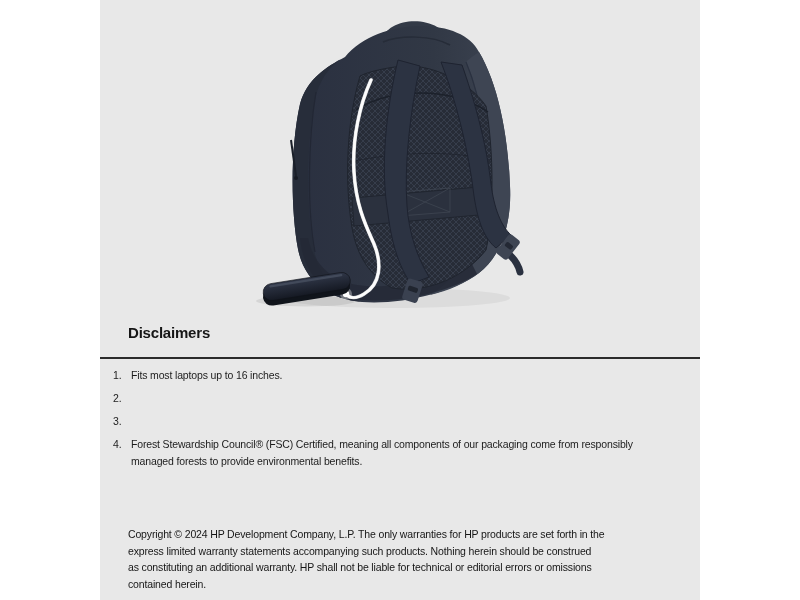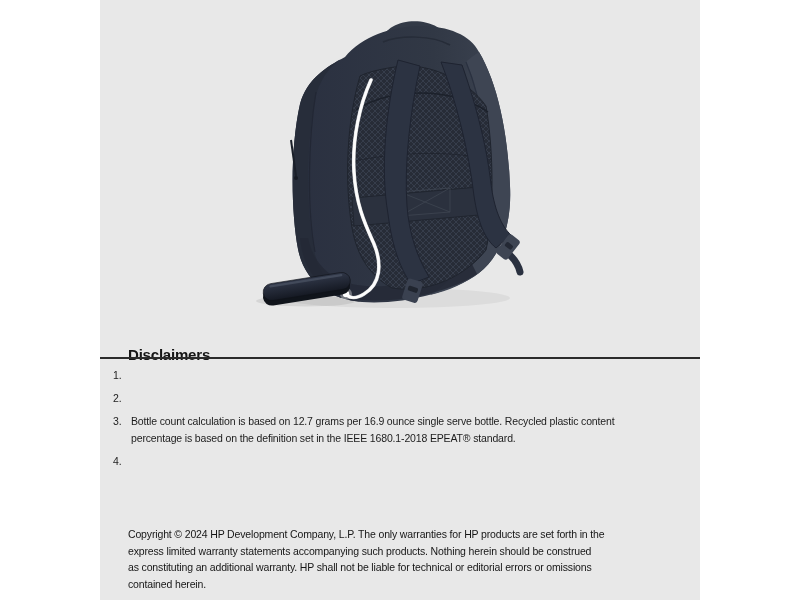--- a/index.html
+++ b/index.html
@@ -8,21 +8,21 @@
     background:#ffffff;
     font-family:"Liberation Sans", sans-serif;
     color:#1b1b1b;
   }
   .panel {
     position:absolute; left:100px; top:0; width:600px; height:600px;
     background:#e8e8e8;
   }
   .product-svg { position:absolute; left:250px; top:0; width:320px; height:320px; }
   .section-title {
-    position:absolute; left:128px; top:346px;
+    position:absolute; left:128px; top:324px;
     font-size:15px; font-weight:700; letter-spacing:-0.2px; color:#161616;
     line-height:1.2;
   }
   .rule {
     position:absolute; left:100px; top:357px; width:600px; height:2px;
     background:#2b2b2b;
   }
   .disclaimer-list {
     position:absolute; left:113px; top:367px; width:560px;
   }
@@ -137,31 +137,32 @@
     </g>
   </svg>
 
   <div class="section-title">Disclaimers</div>
 
   <div class="rule"></div>
 
   <div class="disclaimer-list">
     <div class="disclaimer-item">
       <span class="item-number">1.</span>
+      <span class="item-text">Fits most laptops up to 16 inches.</span>
     </div>
     <div class="disclaimer-item">
       <span class="item-number">2.</span>
     </div>
     <div class="disclaimer-item">
       <span class="item-number">3.</span>
-      <span class="item-text">Bottle count calculation is based on 12.7 grams per 16.9 ounce single serve bottle. Recycled plastic content
-percentage is based on the definition set in the IEEE 1680.1-2018 EPEAT® standard.</span>
     </div>
     <div class="disclaimer-item">
       <span class="item-number">4.</span>
+      <span class="item-text">Forest Stewardship Council® (FSC) Certified, meaning all components of our packaging come from responsibly
+managed forests to provide environmental benefits.</span>
     </div>
   </div>
 
   <div class="copyright">Copyright © 2024 HP Development Company, L.P. The only warranties for HP products are set forth in the
 express limited warranty statements accompanying such products. Nothing herein should be construed
 as constituting an additional warranty. HP shall not be liable for technical or editorial errors or omissions
 contained herein.</div>
 
 </div>
 

